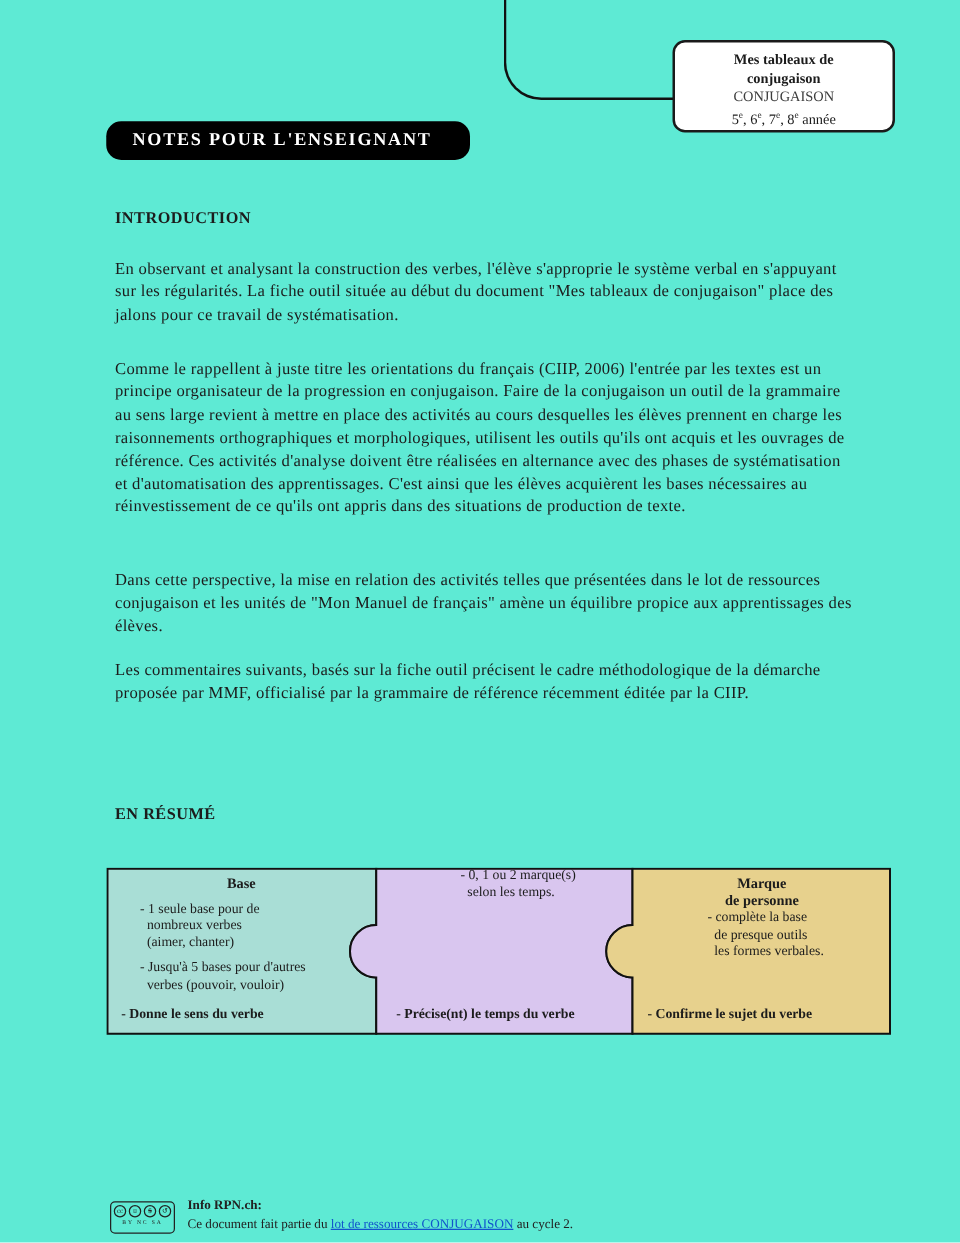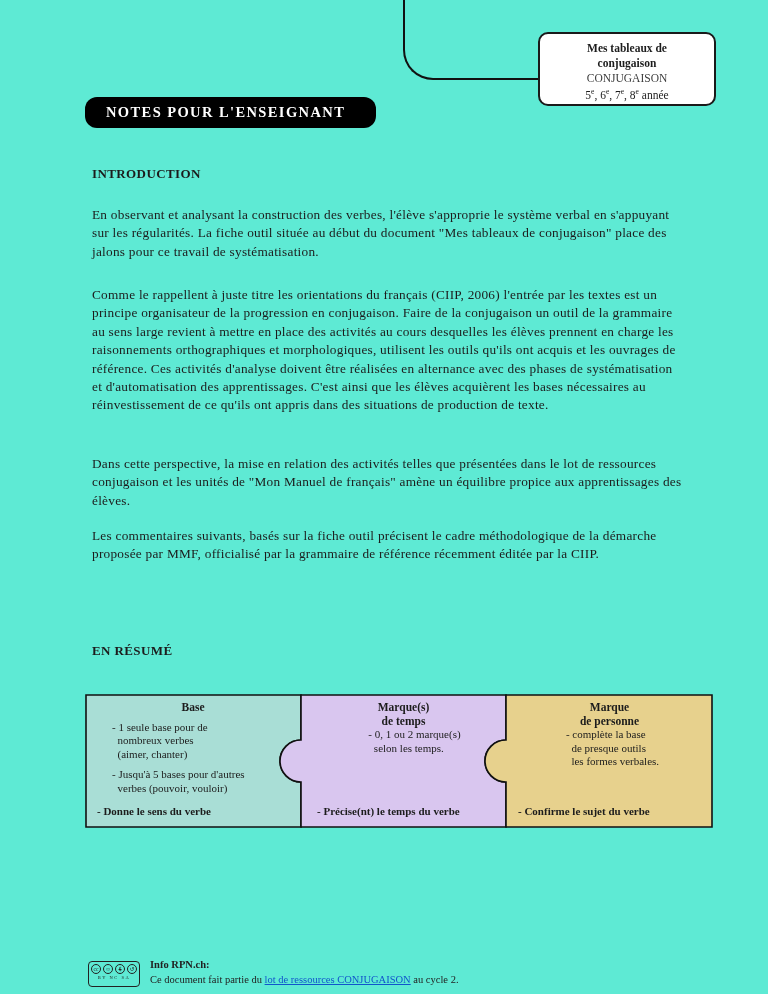--- a/index.html
+++ b/index.html
@@ -134,22 +134,20 @@
         <div class="pz-item">- 1 seule base pour de
   nombreux verbes
   (aimer, chanter)</div>
         <div class="pz-item">- Jusqu'à 5 bases pour d'autres
   verbes (pouvoir, vouloir)</div>
       </div>
       <div class="pz-bold">- Donne le sens du verbe</div>
     </div>
 
     <div class="pz pz2">
-      <div class="pz-title">Marque(s)
-de temps</div>
       <div class="pz-center"><span class="inner">- 0, 1 ou 2 marque(s)
   selon les temps.</span></div>
       <div class="pz-bold">- Précise(nt) le temps du verbe</div>
     </div>
 
     <div class="pz pz3">
       <div class="pz-title">Marque
 de personne</div>
       <div class="pz-center"><span class="inner">- complète la base
   de presque outils

